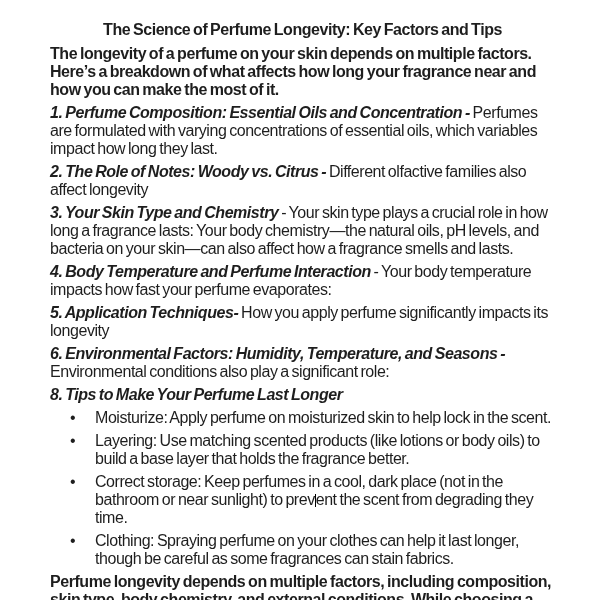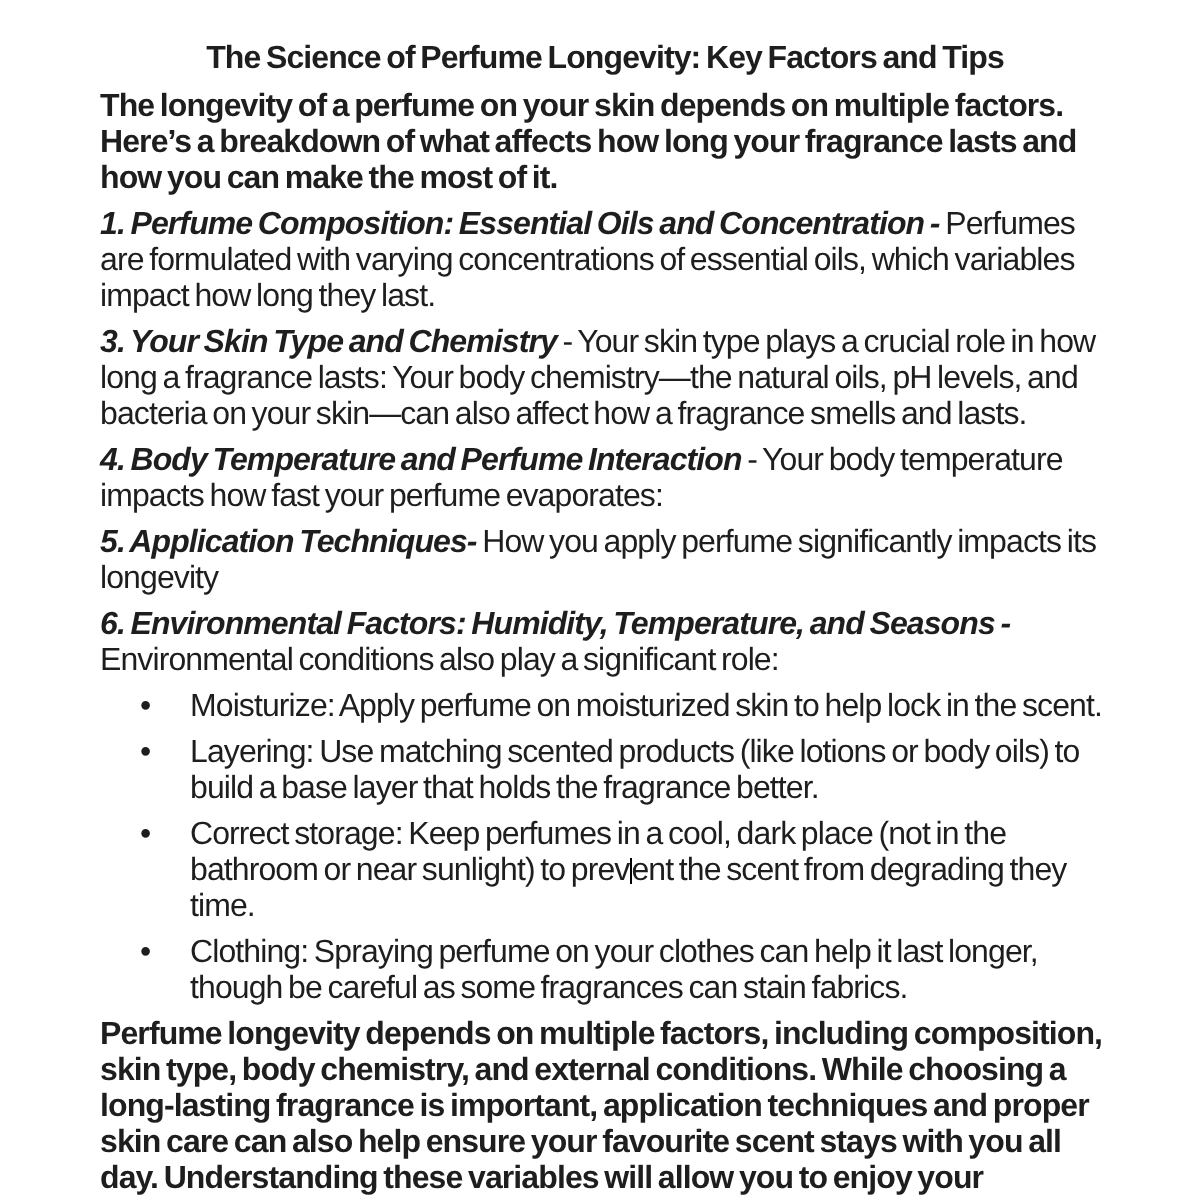--- a/index.html
+++ b/index.html
@@ -49,33 +49,35 @@
     vertical-align: -2px;
   }
 </style>
 </head>
 <body>
 
 <main class="doc">
 
   <p class="title">The Science of Perfume Longevity: Key Factors and Tips</p>
 
-  <p class="para bold">The longevity of a perfume on your skin depends on multiple factors. Here’s a breakdown of what affects how long your fragrance lasts and how you can make the most of it.</p>
+  <p class="para bold">The longevity of a perfume on your skin depends on multiple factors. Here’s a breakdown of what affects how long your fragrance near and how you can make the most of it.</p>
 
   <p class="para"><strong>1. Perfume Composition: Essential Oils and Concentration - </strong><span>Perfumes are formulated with varying concentrations of essential oils, which variables impact how long they last.</span></p>
 
+  <p class="para"><strong>2. The Role of Notes: Woody vs. Citrus - </strong><span>Different olfactive families also affect longevity</span></p>
 
   <p class="para"><strong>3. Your Skin Type and Chemistry</strong><span> - Your skin type plays a crucial role in how long a fragrance lasts: Your body chemistry—the natural oils, pH levels, and bacteria on your skin—can also affect how a fragrance smells and lasts.</span></p>
 
   <p class="para"><strong>4. Body Temperature and Perfume Interaction</strong><span> - Your body temperature impacts how fast your perfume evaporates:</span></p>
 
   <p class="para"><strong>5. Application Techniques-</strong><span> How you apply perfume significantly impacts its longevity</span></p>
 
   <p class="para"><strong>6. Environmental Factors: Humidity, Temperature, and Seasons - </strong><span>Environmental conditions also play a significant role:</span></p>
 
+  <p class="para"><strong>8. Tips to Make Your Perfume Last Longer</strong><span></span></p>
 
   <ul class="bullets">
     <li>
         <span class="marker">•</span>
         <span class="btext">Moisturize: Apply perfume on moisturized skin to help lock in the scent.</span>
       </li>
 
     <li>
         <span class="marker">•</span>
         <span class="btext">Layering: Use matching scented products (like lotions or body oils) to build a base layer that holds the fragrance better.</span>

